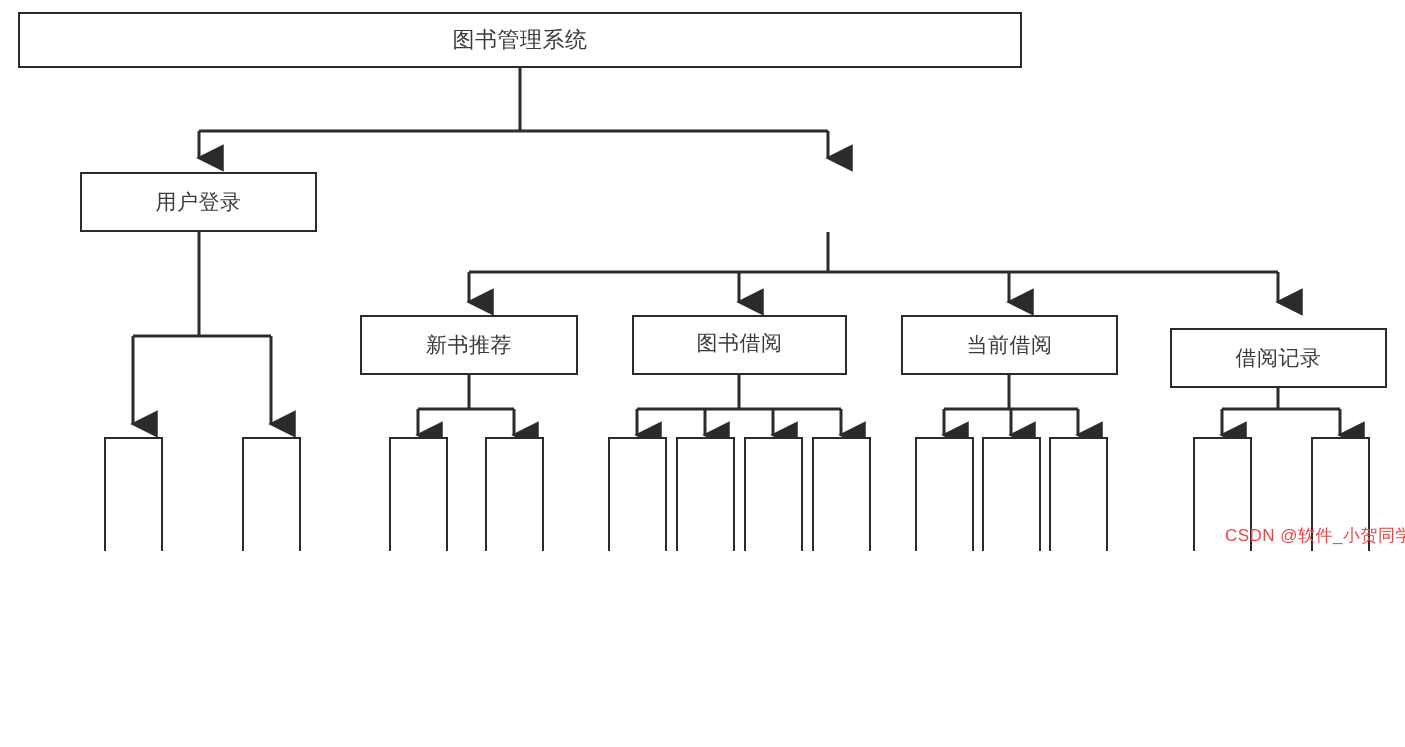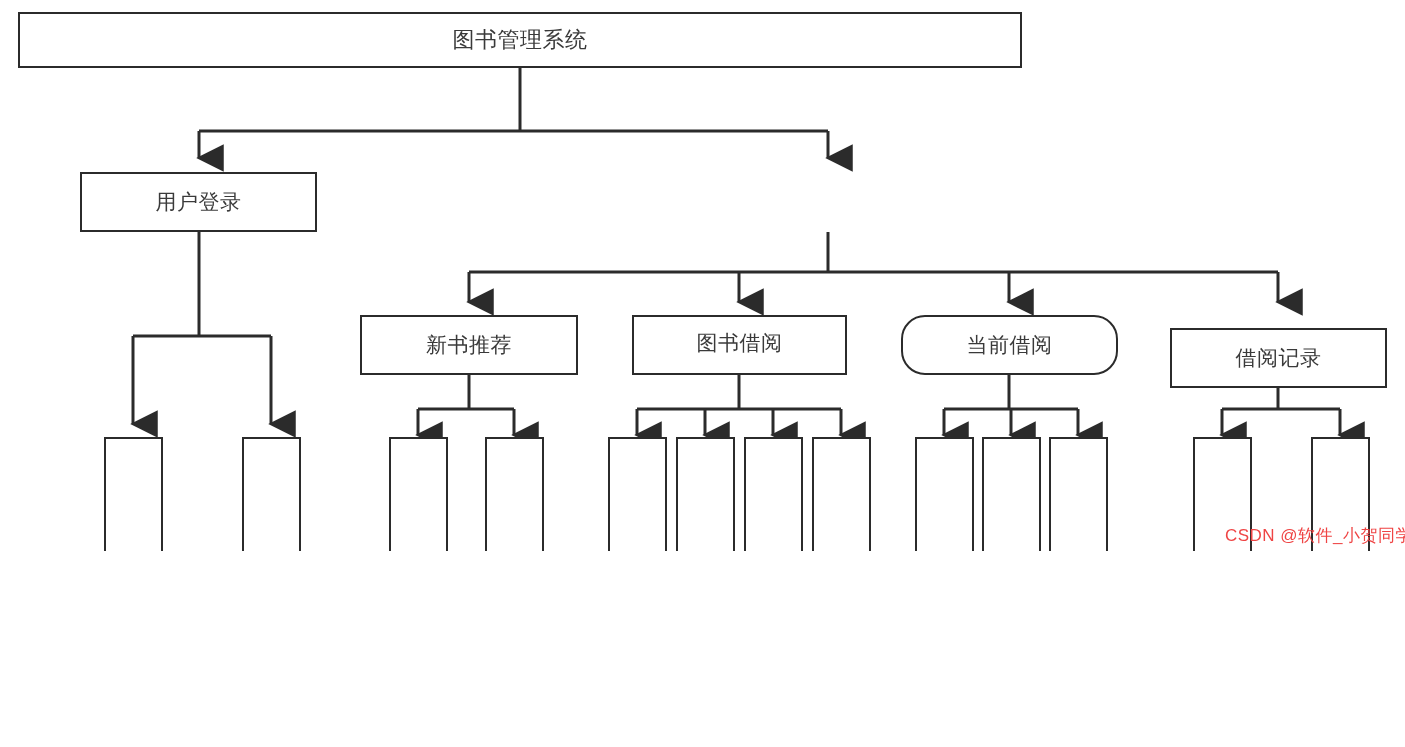--- a/index.html
+++ b/index.html
@@ -129,21 +129,21 @@
       <path d="M 1340 409 L 1340 435" marker-end="url(#arrow)"></path>
     </g>
   </svg>
 
   <div class="node h root" style="left:18px; top:12px; width:1004px; height:56px;">图书管理系统</div>
 
   <div class="node h" style="left:80px; top:172px; width:237px; height:60px;">用户登录</div>
 
   <div class="node h" style="left:360px; top:315px; width:218px; height:60px;">新书推荐</div>
   <div class="node h" style="left:632px; top:315px; width:215px; height:60px;font-family:Liberation Mono, monospace;">图书借阅</div>
-  <div class="node h" style="left:901px; top:315px; width:217px; height:60px;border-radius:24px;">当前借阅</div>
+  <div class="node h" style="left:901px; top:315px; width:217px; height:60px;">当前借阅</div>
   <div class="node h" style="left:1170px; top:328px; width:217px; height:60px;">借阅记录</div>
 
   <div class="node v center" style="left:104px; top:437px; width:59px; height:298px;">用户登录</div>
   <div class="node v center" style="left:242px; top:437px; width:59px; height:298px;">注销登录</div>
 
   <div class="node v center" style="left:389px; top:437px; width:59px; height:298px;">查询图书</div>
   <div class="node v center" style="left:485px; top:437px; width:59px; height:298px;">借阅图书</div>
 
   <div class="node v center" style="left:608px; top:437px; width:59px; height:298px;">查询图书</div>
   <div class="node v" style="left:676px; top:437px; width:59px; height:298px;">新增图书（管理员）</div>

